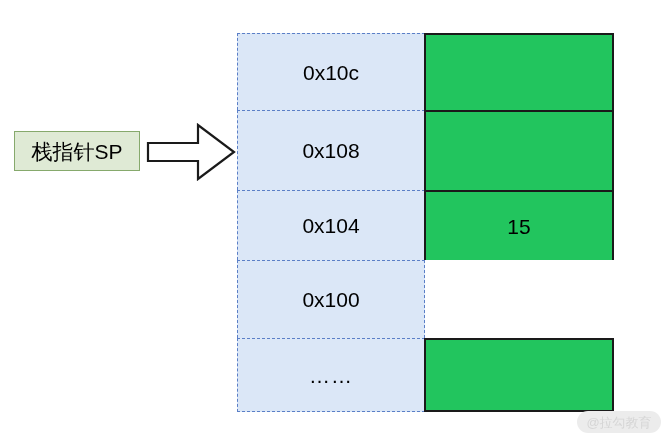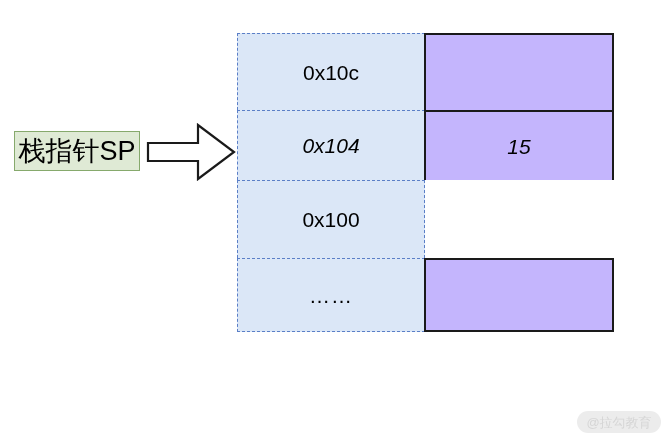--- a/index.html
+++ b/index.html
@@ -24,21 +24,21 @@
     left: 14px;
     top: 131px;
     width: 126px;
     height: 40px;
     background: #dfead5;
     border: 1px solid #86a96c;
     box-sizing: border-box;
     display: flex;
     align-items: center;
     justify-content: center;
-    font-size: 27px;
+    font-size: 21px;
     color: #000000;
     line-height: 1;
     white-space: nowrap;
   }
 
   
   #sp-arrow {
     position: absolute;
     left: 146px;
     top: 119px;
@@ -75,21 +75,21 @@
     border-left: 1px dashed #5b7fc7;
     border-right: 1px dashed #5b7fc7;
     border-top: 1px dashed #5b7fc7;
     margin-right: -1px;
   }
   .mem-row:last-child .addr-cell {
     border-bottom: 1px dashed #5b7fc7;
   }
   .val-cell {
     width: 190px;
-    background: #c4b5fd;
+    background: #22c55e;
     border-left: 2px solid #1a1a1a;
     border-right: 2px solid #1a1a1a;
     border-top: 2px solid #1a1a1a;
   }
   .mem-row:last-child .val-cell {
     border-bottom: 2px solid #1a1a1a;
   }
   .ellipsis-cell {
     letter-spacing: 1px;
   }
@@ -131,22 +131,30 @@
 
     <div class="mem-row" style="height:77px;">
       <div class="addr-cell">
         <span>0x10c</span>
       </div>
       <div class="val-cell">
         <span></span>
       </div>
     </div>
 
+    <div class="mem-row" style="height:80px;">
+      <div class="addr-cell">
+        <span>0x108</span>
+      </div>
+      <div class="val-cell">
+        <span></span>
+      </div>
+    </div>
 
-    <div class="mem-row" style="height:70px;font-style:italic;">
+    <div class="mem-row" style="height:70px;">
       <div class="addr-cell">
         <span>0x104</span>
       </div>
       <div class="val-cell">
         <span>15</span>
       </div>
     </div>
 
     <div class="mem-row" style="height:78px;gap:8px;">
       <div class="addr-cell">

